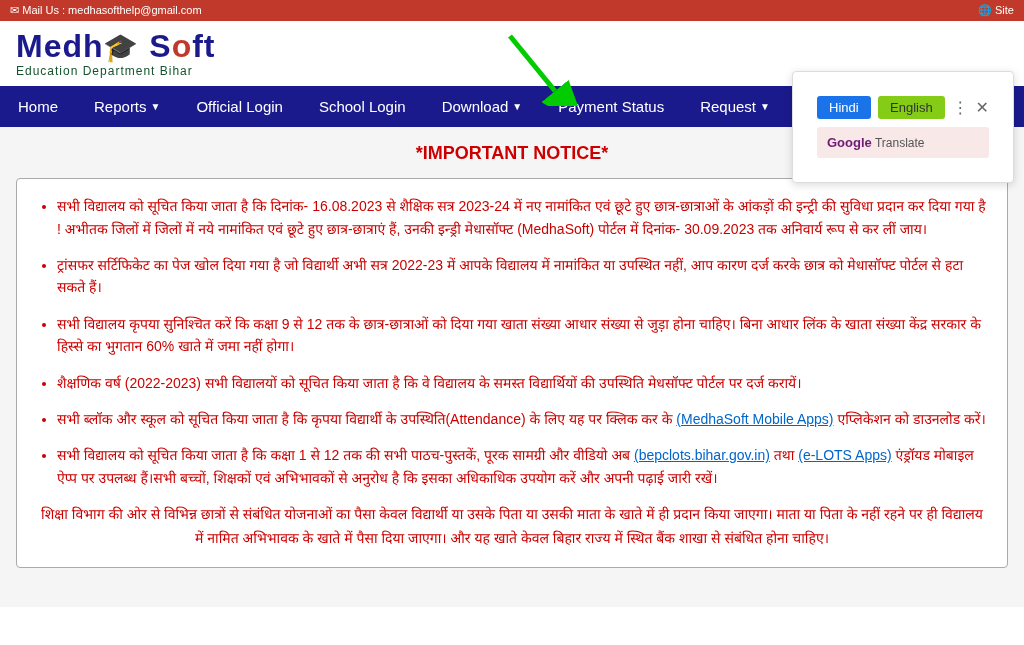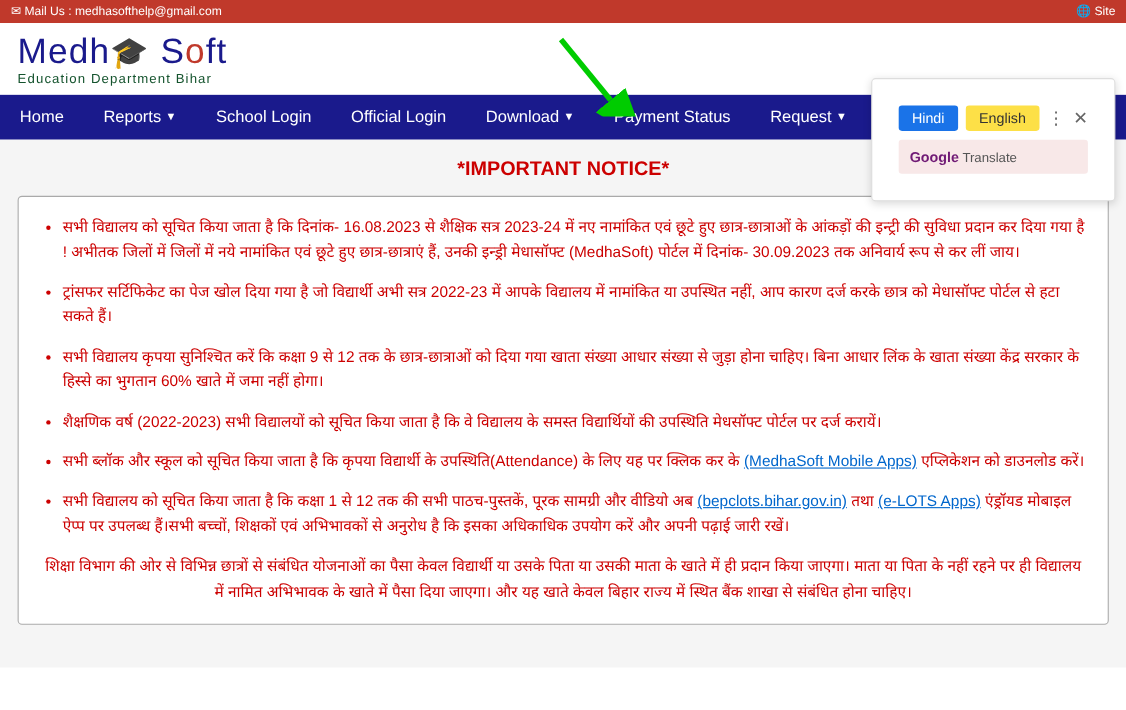--- a/index.html
+++ b/index.html
@@ -24,21 +24,21 @@
       padding: 8px 16px;
       background: white;
       position: relative;
     }
     .logo-text {
       display: flex;
       flex-direction: column;
     }
     .logo-brand {
       font-size: 32px;
-      font-weight: normal;
+      font-weight: bold;
       color: #1a1a8c;
       letter-spacing: 1px;
       line-height: 1.1;
     }
     .logo-sub {
       font-size: 12px;
       color: #14532d;
       letter-spacing: 1px;
     }
 
@@ -66,21 +66,21 @@
       border: none;
       border-radius: 3px;
       cursor: pointer;
       font-size: 13px;
     }
     .translate-lang-btn.active {
       background: #1a73e8;
       color: white;
     }
     .translate-lang-btn.inactive {
-      background: #fde047;
+      background: #84cc16;
       color: #333;
     }
     .translate-dots { color: #666; font-size: 16px; cursor: pointer; }
     .translate-close { color: #666; font-size: 16px; cursor: pointer; }
     .translate-branding {
       background: #f8e8e8;
       padding: 8px 10px;
       border-radius: 3px;
       font-size: 12px;
       color: #666;
@@ -194,22 +194,22 @@
     <div class="translate-branding">
       <span class="google">Google</span>
       <span class="translate-text">Translate</span>
     </div>
   </div>
 </div>
 
 <nav class="navbar">
   <div class="nav-item">Home</div>
   <div class="nav-item">Reports <span class="dropdown-arrow">▼</span></div>
+  <div class="nav-item">Official Login</div>
   <div class="nav-item">School Login</div>
-  <div class="nav-item">Official Login</div>
   <div class="nav-item">Download <span class="dropdown-arrow">▼</span></div>
   <div class="nav-item">Payment Status</div>
   <div class="nav-item">Request <span class="dropdown-arrow">▼</span></div>
   <div class="nav-item">Contact Us</div>
 </nav>
 
 <div class="main-content">
   <div class="notice-title">*IMPORTANT NOTICE*</div>
   <div class="notice-box">
     <ul class="notice-list">

